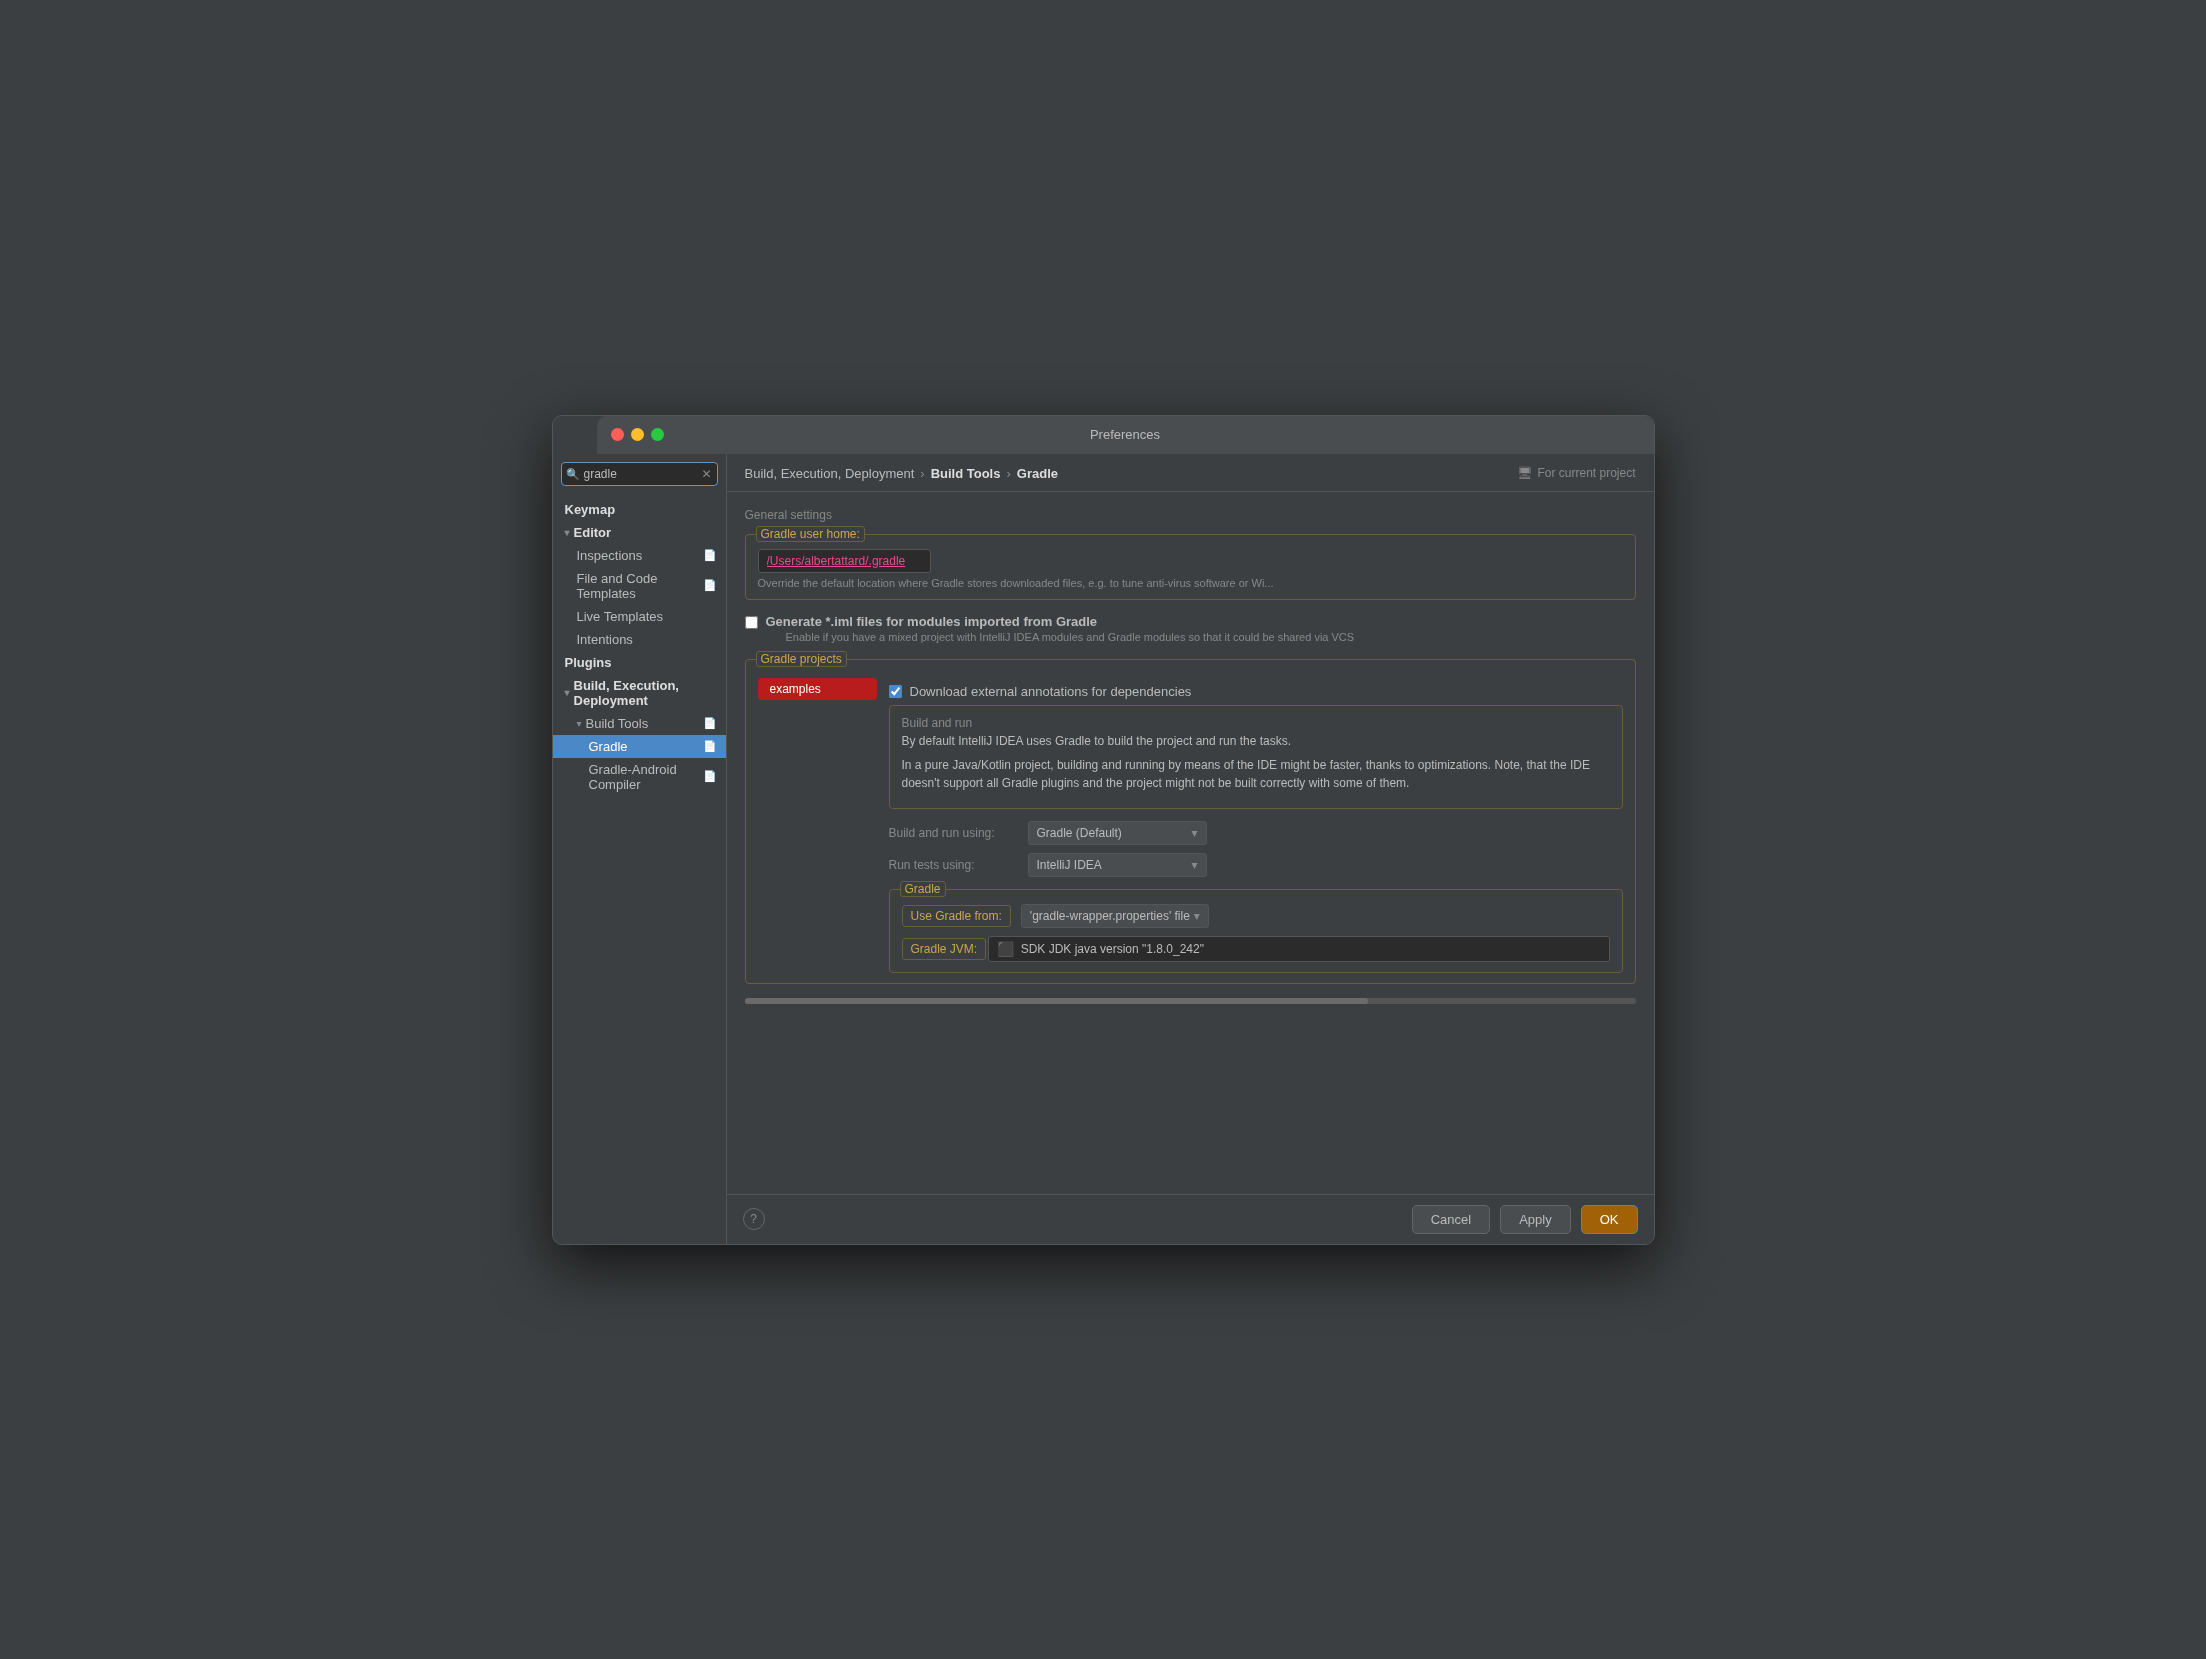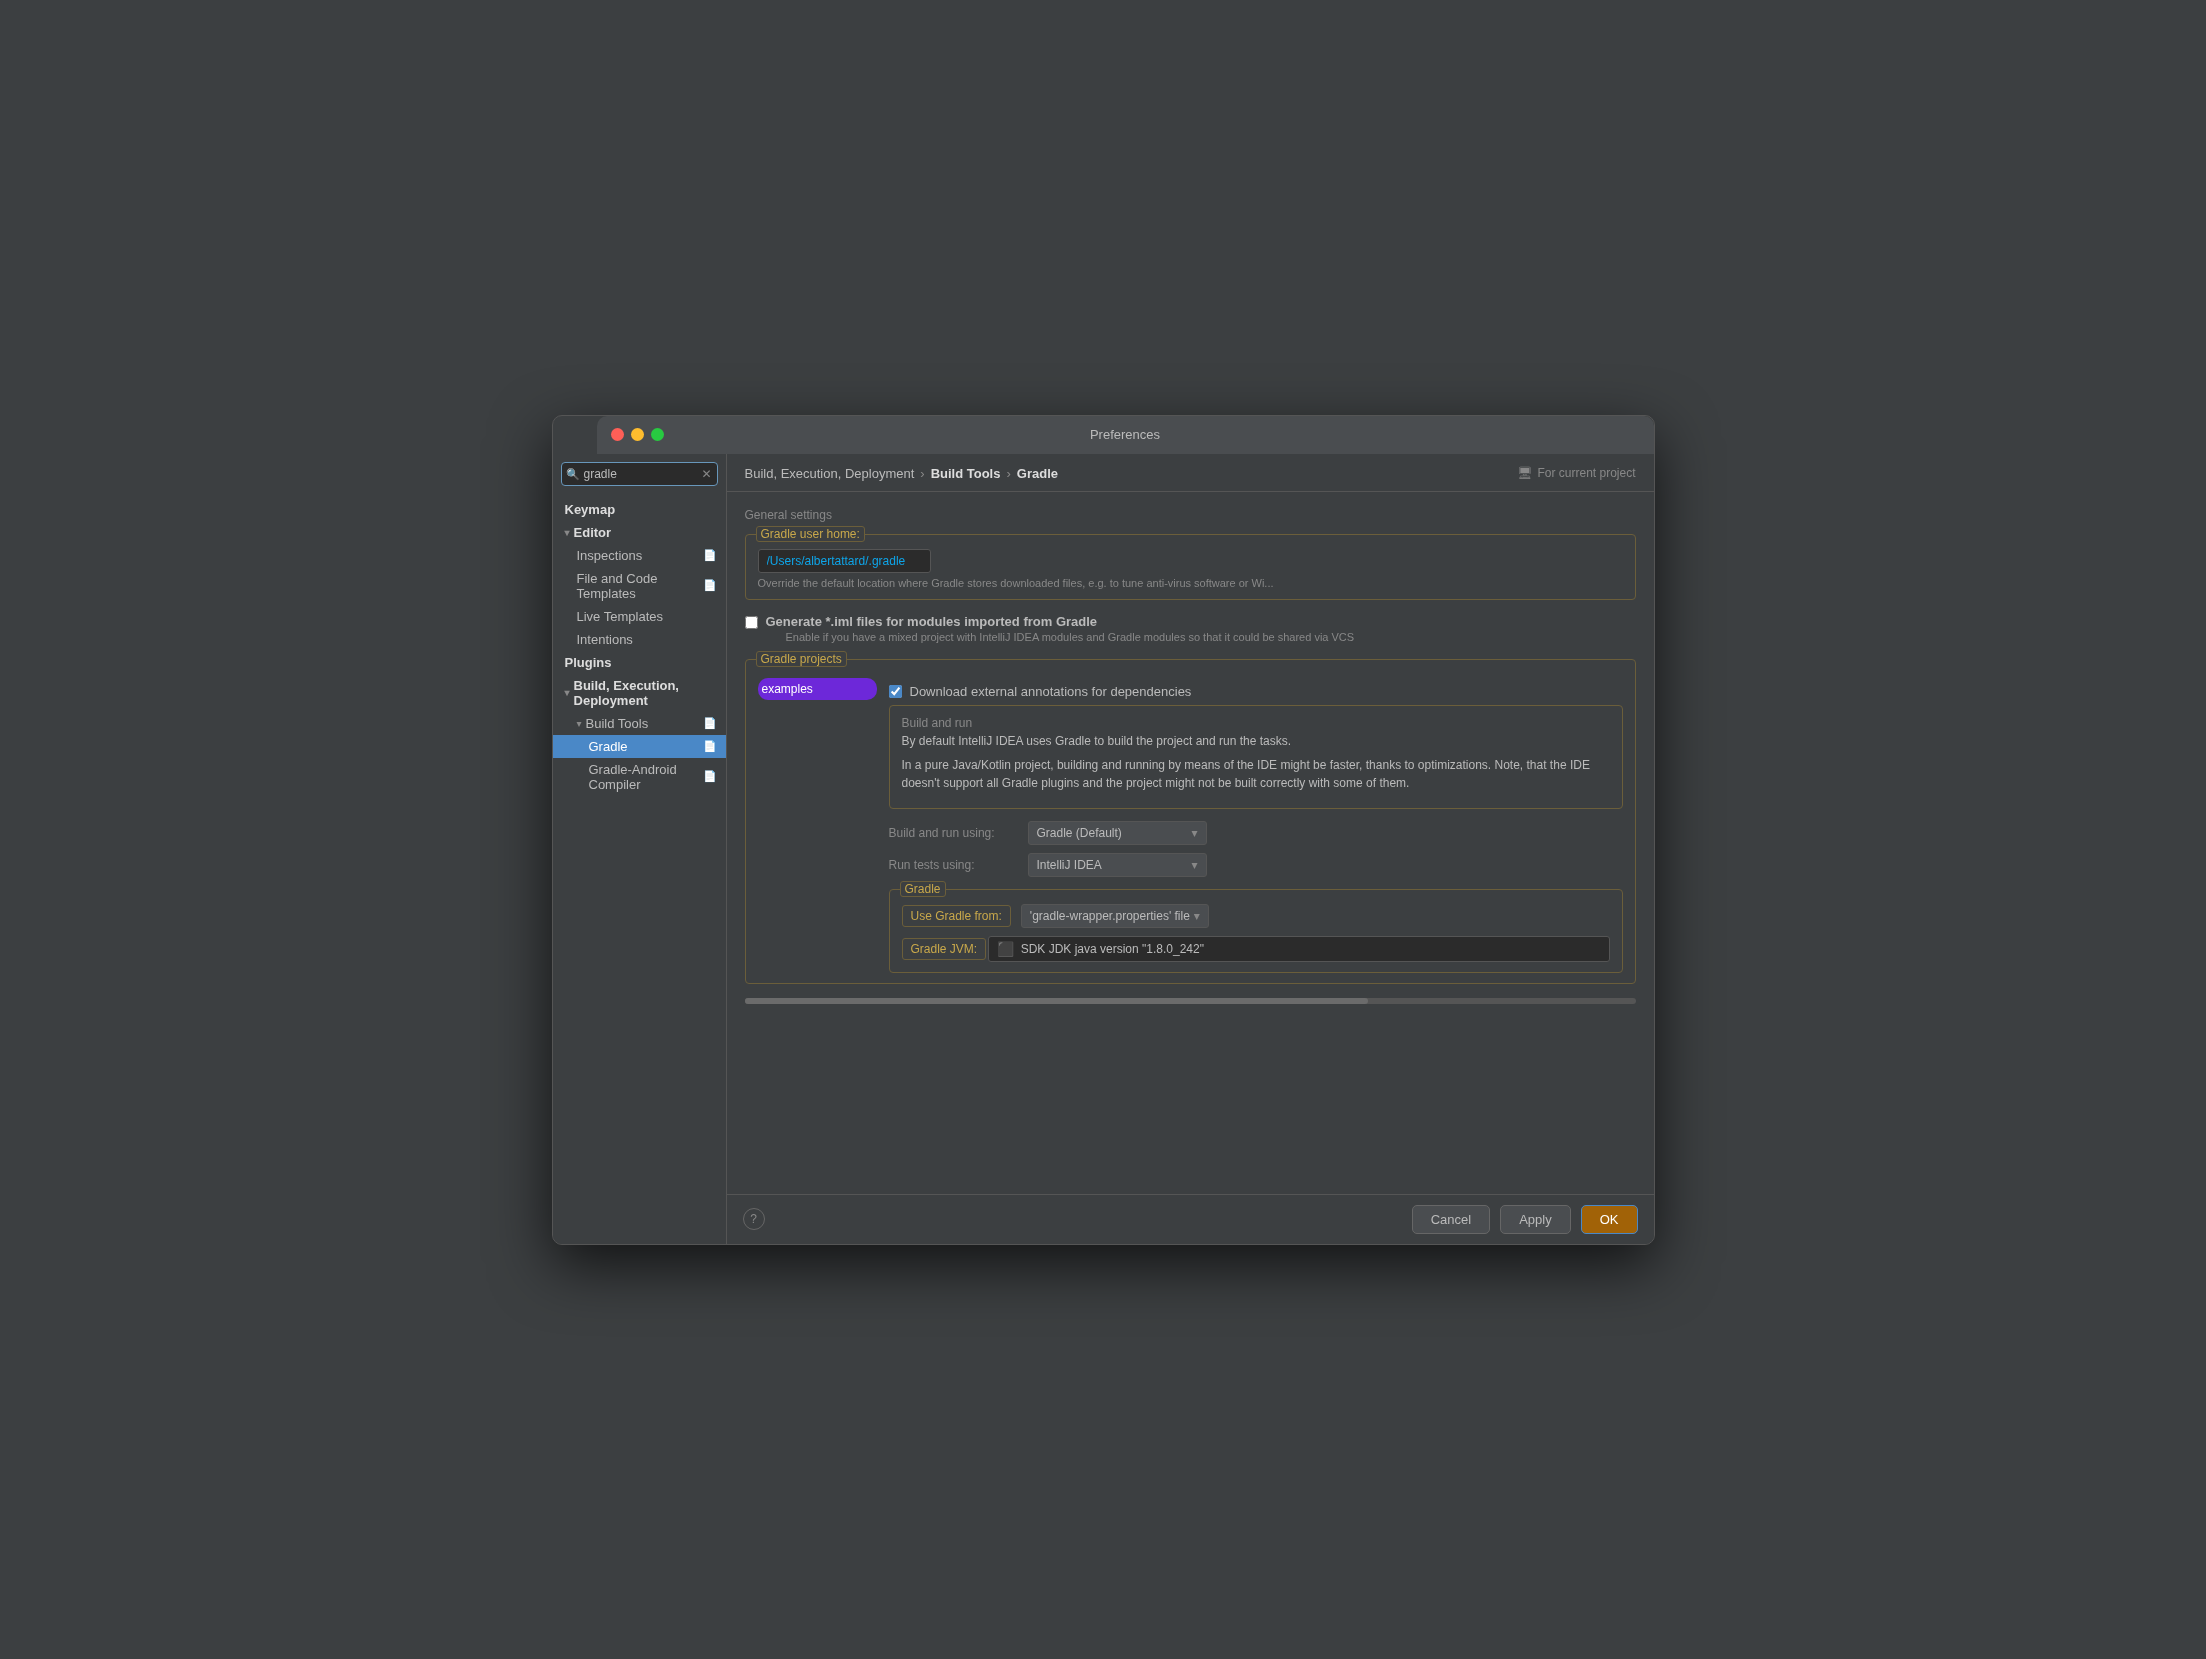--- a/index.html
+++ b/index.html
@@ -176,47 +176,48 @@
       color: #c8a84b;
       border: 1px solid #6b5e3a;
       border-radius: 3px;
     }
     .text-input {
       flex: 1;
       background: #2b2b2b;
       border: 1px solid #555;
       border-radius: 3px;
       padding: 4px 8px;
-      color: #0ea5e9;
+      color: #ec4899;
       font-size: 12px;
       outline: none;
+      text-decoration: underline;
     }
     .hint-text {
       font-size: 11px;
       color: #888;
       margin-top: 4px;
       padding-left: 0;
     }
     .checkbox-row {
       display: flex;
       align-items: flex-start;
       gap: 8px;
       margin-bottom: 4px;
     }
     .checkbox-row input[type=checkbox] {
       margin-top: 2px;
       accent-color: #4a88c7;
     }
     .checkbox-label { font-size: 13px; font-weight: bold; color: #bbbbbb; }
     .checkbox-hint { font-size: 11px; color: #888; margin-top: 2px; padding-left: 20px; }
     .project-item {
-      padding: 4px 4px;
-      background: #6d28d9;
+      padding: 4px 12px;
+      background: #b91c1c;
       color: #fff;
-      border-radius: 10px;
+      border-radius: 4px;
       font-size: 12px;
       cursor: pointer;
     }
     .checkbox-line {
       display: flex;
       align-items: center;
       gap: 8px;
       margin: 6px 0;
     }
     .checkbox-line input[type=checkbox] { accent-color: #4a88c7; }

